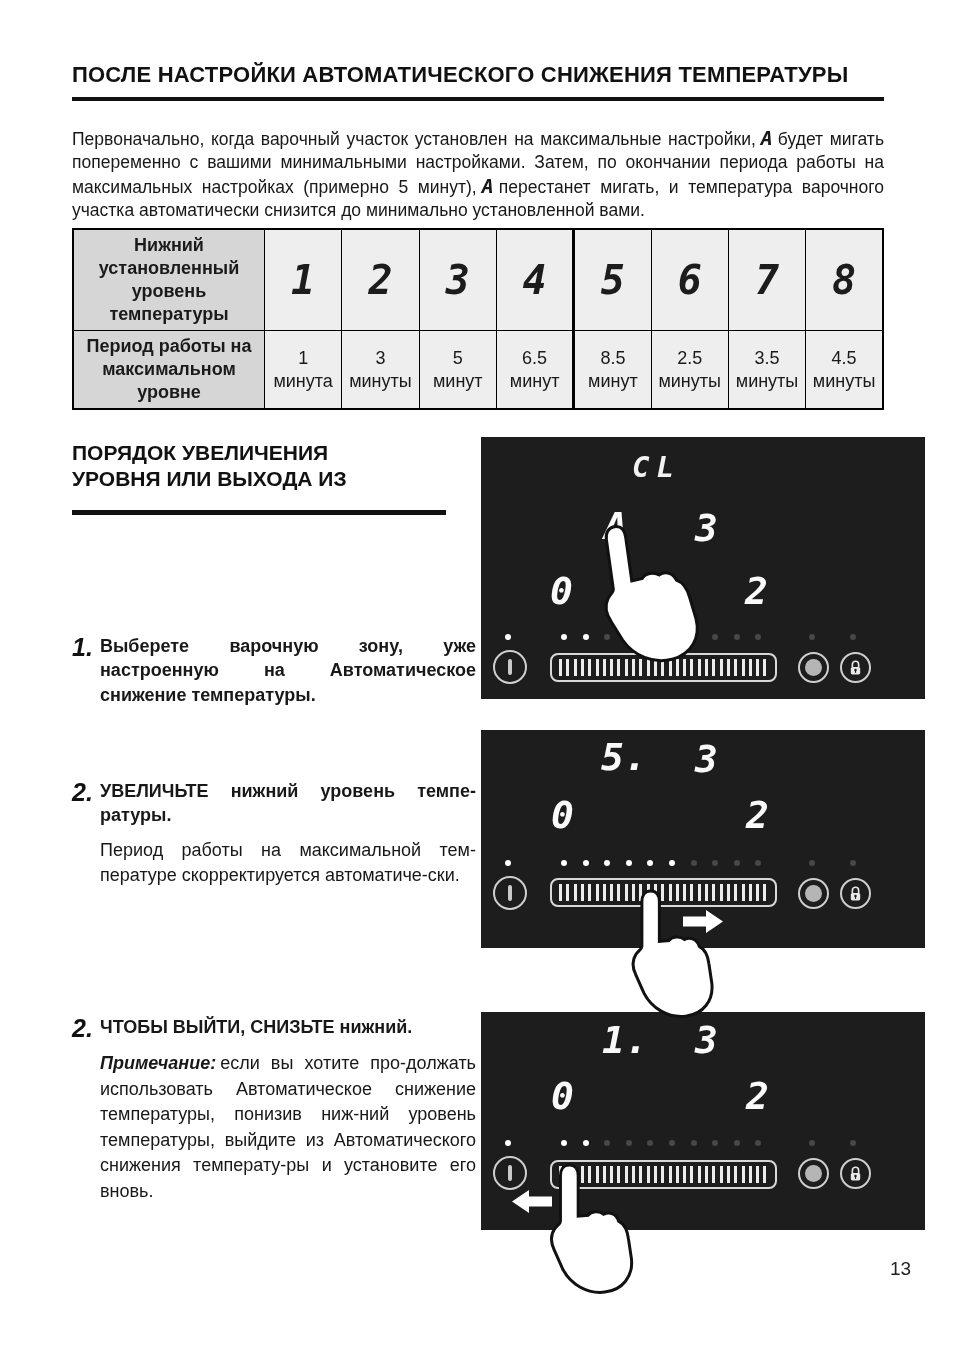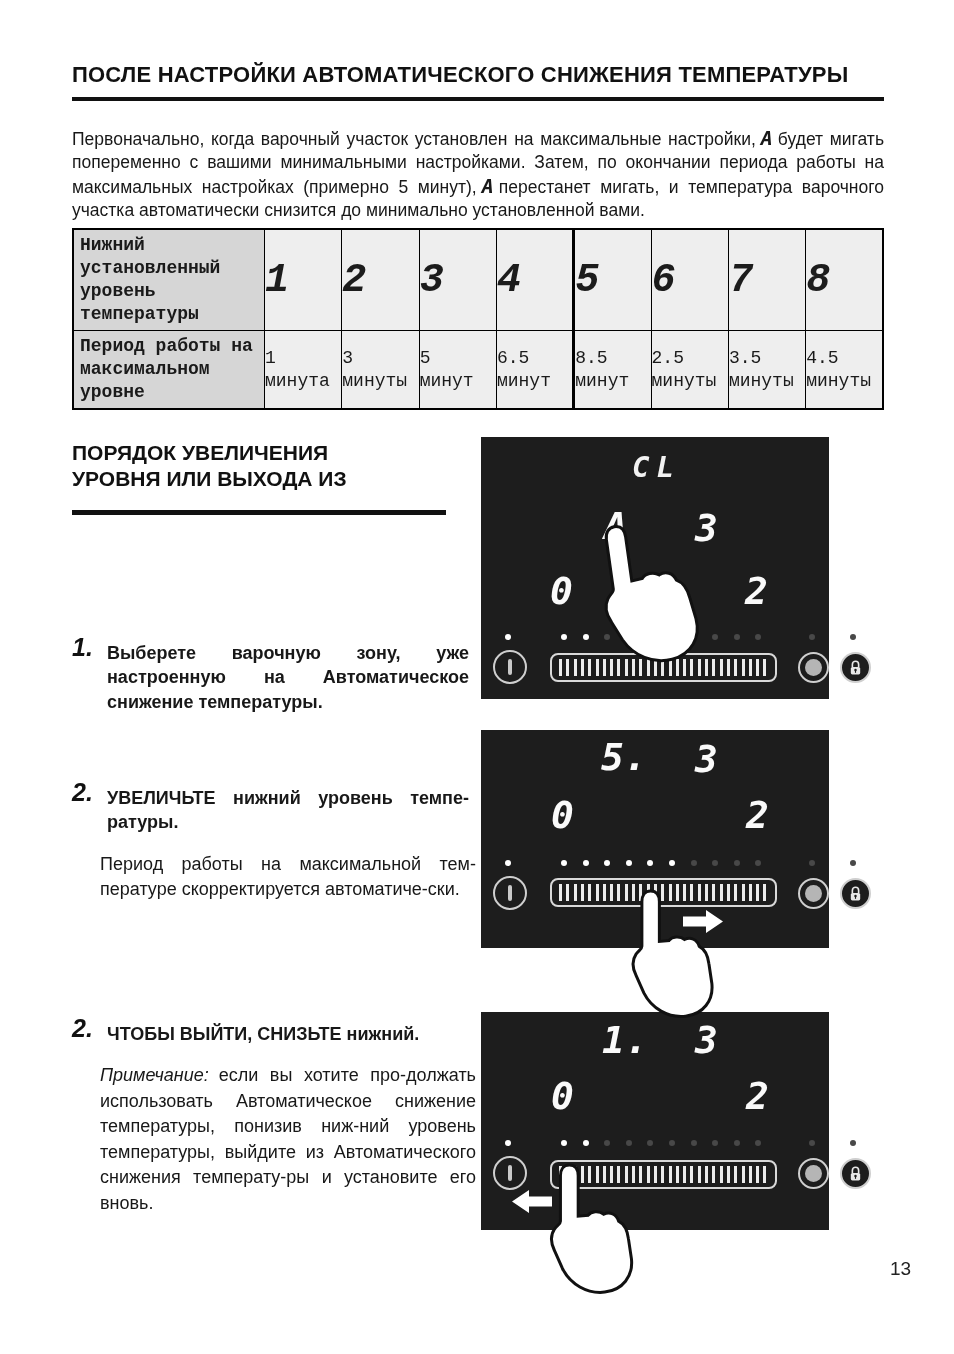--- a/index.html
+++ b/index.html
@@ -21,21 +21,21 @@
   }
   .seg-inline{
     font-family:"DejaVu Sans Mono", monospace; font-style:italic; font-weight:bold;
     font-size:20px; margin:0 5px; letter-spacing:0;
   }
   
   table.levels{
     position:absolute; left:72px; top:228px; width:812px;
     border-collapse:collapse; table-layout:fixed; border:2.5px solid #000;
   }
-  table.levels td, table.levels th{ border:1.5px solid #000; text-align:left; vertical-align:middle; padding:0;font-family:Liberation Mono, monospace;}
+  table.levels td, table.levels th{ border:1.5px solid #000; text-align:center; vertical-align:middle; padding:0;}
   table.levels th.rowhead{ width:178px; background:#d6d6d6; font-size:18px; font-weight:bold; line-height:1.28; padding:4px 6px;}
   table.levels td{ background:#eeeeee; }
   table.levels tr.r1 td{ height:92px; }
   table.levels tr.r2 td{ height:74px; }
   td.thick{ border-left:3.5px solid #000 !important; }
   .seg-cell{
     font-family:"DejaVu Sans Mono", monospace; font-style:italic; font-weight:bold;
     font-size:40px; color:#1c1c1c;
   }
   .dur-v{ font-size:18px; line-height:1.25;}
@@ -45,31 +45,31 @@
     position:absolute; left:72px; top:440px; width:374px;
     font-size:21px; font-weight:bold; line-height:25.5px; color:#111;
     padding-bottom:19px; border-bottom:5px solid #111;
   }
   .step{ position:absolute; left:72px; width:404px; }
   .steprow{ display:flex; align-items:flex-start; }
   .stepnum{
     flex:0 0 28px; font-size:25px; font-weight:bold; font-style:italic; line-height:1;
     padding-top:1px; color:#111;
   }
-  .steptext{ margin:7px; width:376px; font-size:18px; line-height:1.35; text-align:justify; color:#181818;}
+  .steptext{ margin:0; width:376px; font-size:18px; line-height:1.35; text-align:justify; color:#181818;}
   .bold{ font-weight:bold; }
   .stepbody{
     margin:10px 0 0 28px; width:376px; font-size:18px; line-height:1.42;
     text-align:justify; color:#181818;
   }
-  .notelabel{ font-weight:normal; font-style:italic; margin-right:10px;}
+  .notelabel{ font-weight:bold; font-style:italic; margin-right:4px;}
   .pagenum{ position:absolute; left:890px; top:1258px; font-size:19px; color:#222;}
   
   .panel{
-    position:absolute; left:481px; width:348px; background:#1d1d1d; overflow:visible;
+    position:absolute; left:481px; width:444px; background:#1d1d1d; overflow:visible;
   }
   .disp{
     position:absolute; font-family:"DejaVu Sans Mono", monospace; font-style:italic;
     font-weight:bold; color:#fafafa; font-size:38px; line-height:1; letter-spacing:0;
   }
   .disp.timer{ font-size:29px; letter-spacing:7px; color:#f2f2f2;}
   .dot{ width:6px; height:6px; border-radius:50%; display:inline-block;}
   .dot.b{ background:#ffffff; }
   .dot.d{ background:#484848; }
   .dot.abs{ position:absolute; }

